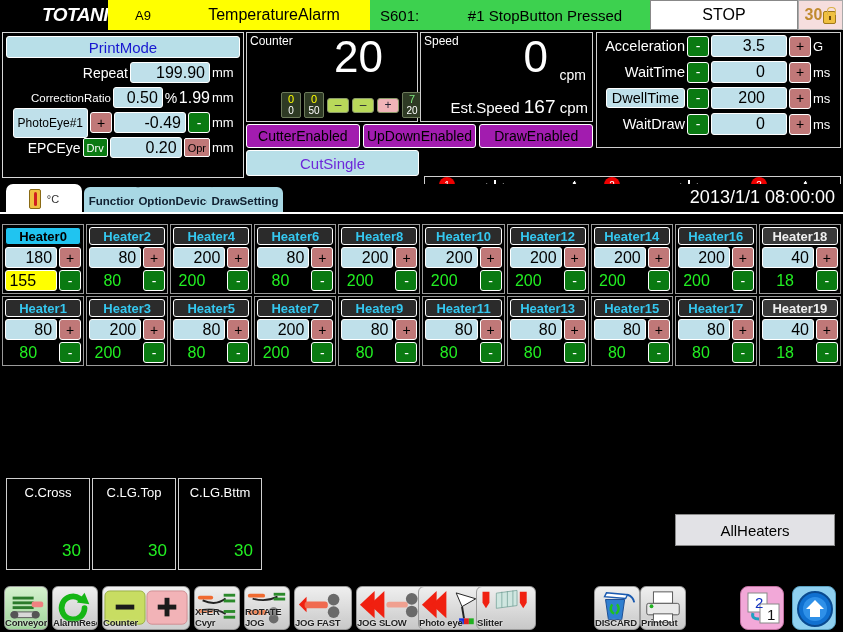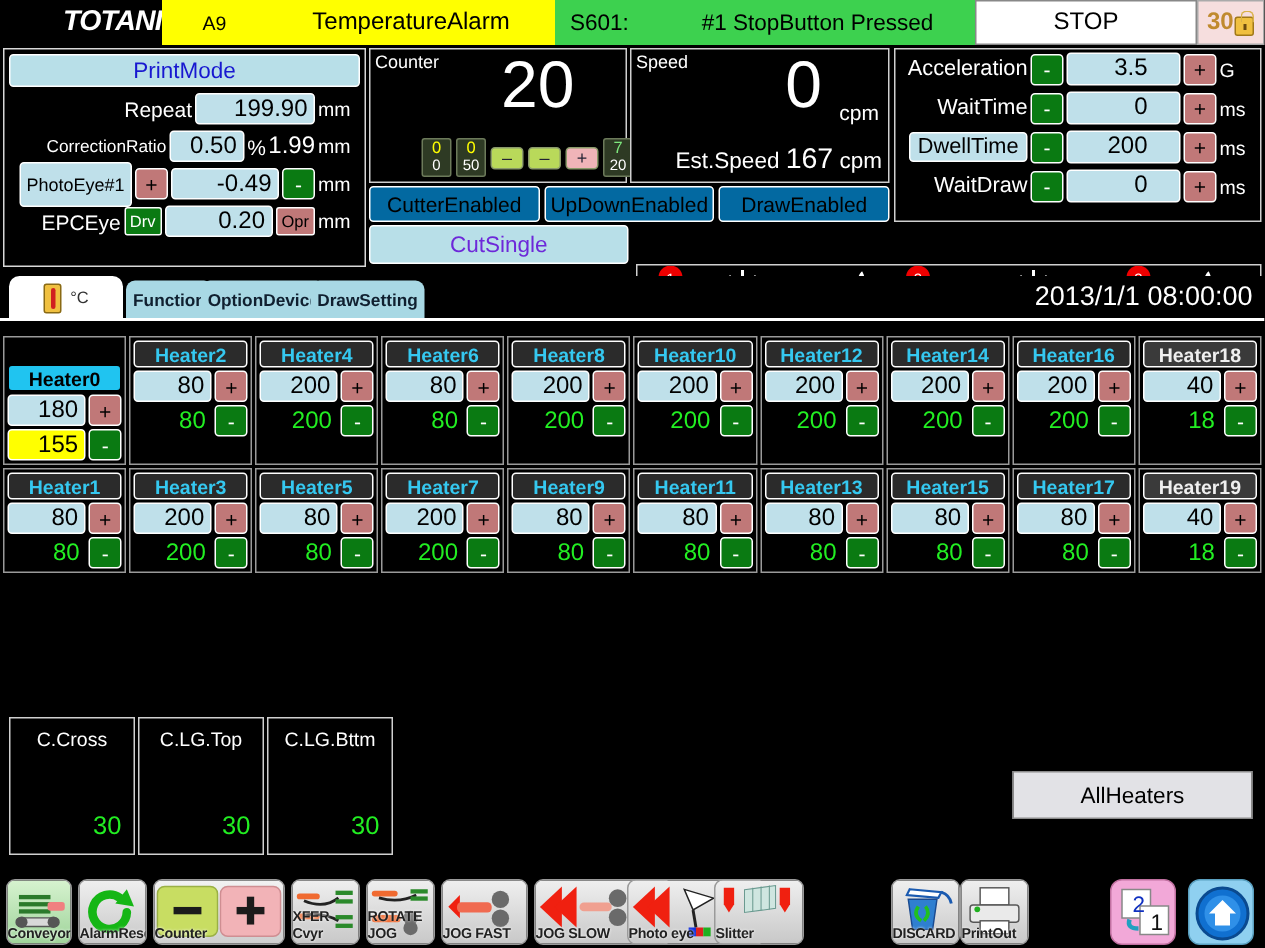--- a/index.html
+++ b/index.html
@@ -72,21 +72,21 @@
 
   
   .speedpanel { left:420px; top:2px; width:173px; height:90px; }
   .sp-big { position:absolute; right:44px; top:-2px; font-size:44px; line-height:52px; color:#fff; }
   .sp-unit { position:absolute; right:6px; top:34px; font-size:14px; color:#fff; }
   .sp-est { position:absolute; left:0; right:4px; bottom:3px; font-size:15px; color:#fff; text-align:right; }
   .sp-est .v { font-size:19px; }
 
   
   .enrow { position:absolute; left:246px; top:94px; width:347px; height:24px; display:flex; gap:3px; }
-  .enbtn { background:#0369a1; border:1px solid #fff; border-radius:3px; color:#000; font-size:14px;
+  .enbtn { background:#a21caf; border:1px solid #fff; border-radius:3px; color:#000; font-size:14px;
            display:flex; align-items:center; justify-content:center; flex:1; }
   .cutsingle { position:absolute; left:246px; top:120px; width:173px; height:26px; background:#b8dfe8; border:1px solid #fff;
                border-radius:3px; color:#6d28d9; font-size:15px; display:flex; align-items:center; justify-content:center; }
 
   
   .rightpanel { left:596px; top:2px; width:245px; height:116px; }
   .rp-row { display:flex; align-items:center; justify-content:flex-end; height:26px; gap:2px; padding:0 3px; }
   .rp-lbl { font-size:14.5px; color:#fff; }
   .rp-lbl.hl { background:#bfe0ea; color:#000; border:1px solid #fff; border-radius:3px; padding:1px 5px; font-size:14.5px; }
   .rp-val { width:76px; background:#bfe0ea; border:1px solid #fff; border-radius:3px; color:#000; font-size:16px;
@@ -107,29 +107,29 @@
               font-size:11.5px; font-weight:bold; display:flex; align-items:center; justify-content:center; }
   .datetime { position:absolute; right:8px; top:3px; font-size:18px; color:#fff; }
   .tabline { position:absolute; left:0; top:212px; width:843px; height:2px; background:#fff; }
 
   
   .heatergrid { position:absolute; left:0; top:224px; width:843px; }
   .hrow { display:flex; gap:2px; padding:0 2px; margin-bottom:2px; }
   .hcell { width:82.5px; background:#000; border:1px solid #9a9a9a; padding:2px; }
   .hname { height:18px; border-radius:3px; display:flex; align-items:center; justify-content:center;
            font-size:13px; font-weight:bold; background:#2b2b2b; color:#35c8f0; border:1.5px solid #fff; }
-  .hname.active { background:#20c4f0; color:#000; border:1.5px solid #000;margin-top:16px; }
+  .hname.active { background:#20c4f0; color:#000; border:1.5px solid #000; }
   .hname.off { background:#3a3a3a; color:#efefef; border:1.5px solid #fff; }
   .hr2 { display:flex; align-items:center; gap:2px; margin-top:2px; }
   .hset { flex:1; height:21px; background:#bfe0ea; border:1.5px solid #fff; border-radius:3px; color:#000; font-size:16px;
           display:flex; align-items:center; justify-content:flex-end; padding-right:4px; }
   .hplus { width:22px; height:21px; background:#c07878; border:1.5px solid #fff; border-radius:3px; color:#000; font-size:14px;
            display:flex; align-items:center; justify-content:center; }
   .hr3 { display:flex; align-items:center; gap:2px; margin-top:2px; }
-  .hact { flex:1; height:21px; color:#22ee22; font-size:16px; display:flex; align-items:center; justify-content:flex-end; padding-right:4px; }
+  .hact { flex:1; height:21px; color:#22ee22; font-size:16px; display:flex; align-items:center; justify-content:flex-end; padding-right:20px; }
   .hact.warn { background:#ffff00; color:#000; border:1.5px solid #fff; border-radius:3px; }
   .hminus { width:22px; height:21px; background:#0a7a12; border:1.5px solid #fff; border-radius:3px; color:#fff; font-size:14px;
             display:flex; align-items:center; justify-content:center; }
 
   
   .crosswrap { position:absolute; left:6px; top:478px; display:flex; gap:2px; }
   .crossbox { width:84px; height:92px; border:1px solid #d0d0d0; background:#000; position:relative; }
   .crossbox .ct { position:absolute; top:6px; left:0; right:0; text-align:center; font-size:13px; color:#fff; }
   .crossbox .cv { position:absolute; bottom:8px; right:8px; font-size:17px; color:#22ee22; }
 

